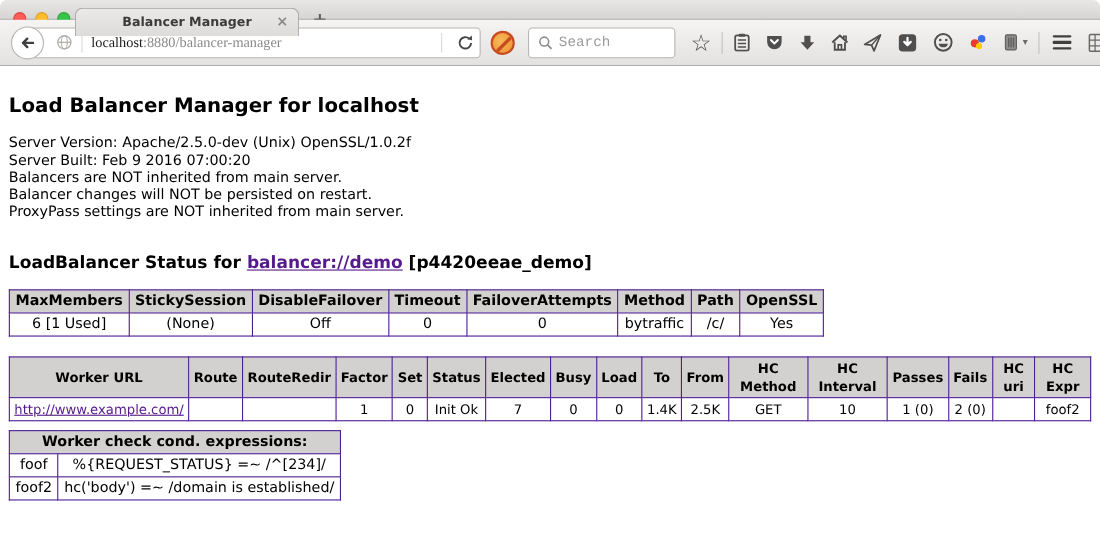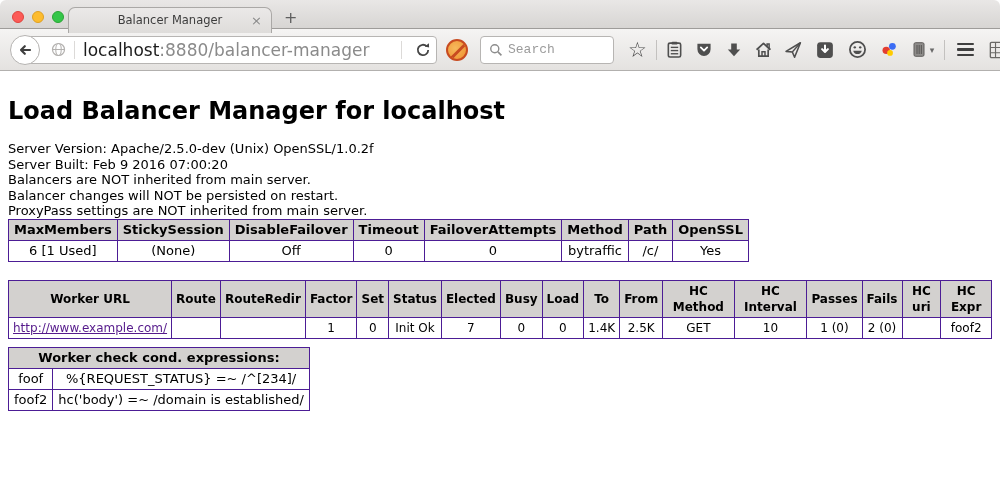--- a/index.html
+++ b/index.html
@@ -1,23 +1,23 @@
 <!DOCTYPE html>
 <html><head>
 <meta charset="utf-8">
 <style>
   * { margin:0; padding:0; box-sizing:border-box; }
   html,body { width:1000px; height:491px; background:#fff; overflow:hidden;
               font-family:"DejaVu Sans","Liberation Sans",sans-serif; }
   .window { width:1000px; height:491px; border-radius:6px 6px 0 0; overflow:hidden; background:#fff; }
 
   
-  .tabbar { position:relative; height:29px;
+  .tabbar { position:relative; height:18px;
             background:linear-gradient(#e9e7e6,#d7d5d3);
-            border-bottom:1px solid #9e9c9a; }
+            border-bottom:1px solid #9e9c9a;font-weight:bold; }
   .traffic { position:absolute; left:12px; top:11px; display:flex; gap:8px; }
   .light { width:12px; height:12px; border-radius:50%; }
   .light.red    { background:#fc5b57; border:1px solid #df443e; }
   .light.yellow { background:#fdbc2e; border:1px solid #dfa023; }
   .light.green  { background:#35c649; border:1px solid #2aa534; }
   .tab { position:absolute; left:68px; top:7px; width:204px; height:26px;
          background:linear-gradient(#ebe9e8,#dedcda);
          border:1px solid #aaa8a6; border-bottom:none;
          border-radius:7px 7px 0 0; z-index:2;
          text-align:center; line-height:25px; font-size:11.5px; color:#3c3c3c; }
@@ -28,21 +28,21 @@
   .toolbar { position:relative; height:42px; display:flex; align-items:center;
              background:linear-gradient(#f5f4f3,#e4e2e0);
              border-bottom:1px solid #b2b0ae; padding:0 8px; }
   .backbtn { width:30px; height:30px; border-radius:50%; background:#fff;
              border:1px solid #b5b3b1; z-index:2; flex:none;
              display:flex; align-items:center; justify-content:center; margin-left:2px; }
   .urlbar { position:relative; display:flex; align-items:center; height:28px; width:412px; flex:none;
             background:#fff; border:1px solid #b7b5b3; border-radius:4px;
             margin-left:-15px; padding-left:25px; }
   .urlbar .vsep { width:1px; height:18px; background:#dcdad8; margin:0 8px; }
-  .url-text { font-size:17px; white-space:nowrap; }
+  .url-text { font-size:13px; white-space:nowrap;font-family:Liberation Serif, serif; }
   .url-host { color:#1c1c1c; }
   .url-path { color:#8a8a8a; }
   .reload-wrap { margin-left:auto; display:flex; align-items:center; }
   .reload-btn { width:26px; display:flex; justify-content:center; }
   .flashblock { flex:none; margin-left:9px; width:22px; height:22px; border-radius:50%;
                 background:radial-gradient(circle at 40% 40%, #f6b95c, #ee8f2e);
                 border:2px solid #c84b20; position:relative; overflow:hidden; }
   .flashblock::after { content:""; position:absolute; left:-3px; top:8px; width:28px; height:3px;
                        background:#c84b20; transform:rotate(-45deg); }
   .searchbar { display:flex; align-items:center; gap:5px; height:28px; width:134px; flex:none;
@@ -54,21 +54,21 @@
   .tool-ic { flex:none; display:flex; align-items:center; justify-content:center; }
   .tb-sep { flex:none; width:1px; height:20px; background:#c3c1bf; }
   .star-glyph { font-size:21px; color:#4a4a4a; line-height:20px; }
   .caret-glyph { font-size:9px; color:#6a6a6a; }
   .hamburger { display:flex; flex-direction:column; gap:3px; }
   .hamburger i { display:block; width:17px; height:2.5px; background:#3f3f3f; border-radius:1px; }
 
   
   .content { height:416px; background:#fff; padding:0 8px; overflow:hidden;
              font-size:13px; color:#000; }
-  .content h1 { font-size:24px; font-weight:bold; margin:26px 0 16px; letter-spacing:0; }
+  .content h1 { font-size:18px; font-weight:bold; margin:26px 0 16px; letter-spacing:0; }
   .info div { line-height:15.5px; }
   .content h3 { font-size:15.5px; font-weight:bold; margin:29px 0 15px; }
   a { color:#551a8b; text-decoration:underline; }
 
   table.apache { border-collapse:collapse; }
   table.apache th, table.apache td { border:1px solid #4c1d95; padding:2px 5px;
        text-align:center; line-height:16px; font-size:13px; }
   table.apache th { background:#d3d1cf; font-weight:bold; }
   table.worker th, table.worker td { font-size:12px; padding:2px 4px; }
   td.cell-left { text-align:left; }
@@ -233,20 +233,21 @@
     <h1>Load Balancer Manager for localhost</h1>
 
     <div class="info">
       <div>Server Version: Apache/2.5.0-dev (Unix) OpenSSL/1.0.2f</div>
       <div>Server Built: Feb 9 2016 07:00:20</div>
       <div>Balancers are NOT inherited from main server.</div>
       <div>Balancer changes will NOT be persisted on restart.</div>
       <div>ProxyPass settings are NOT inherited from main server.</div>
     </div>
 
+    <h3><span>LoadBalancer Status for </span><a href="#">balancer://demo</a><span> [p4420eeae_demo]</span></h3>
 
     <table class="apache tbl-balancer">
       <tbody>
           <tr>
         <th>MaxMembers</th>
         <th>StickySession</th>
         <th>DisableFailover</th>
         <th>Timeout</th>
         <th>FailoverAttempts</th>
         <th>Method</th>

